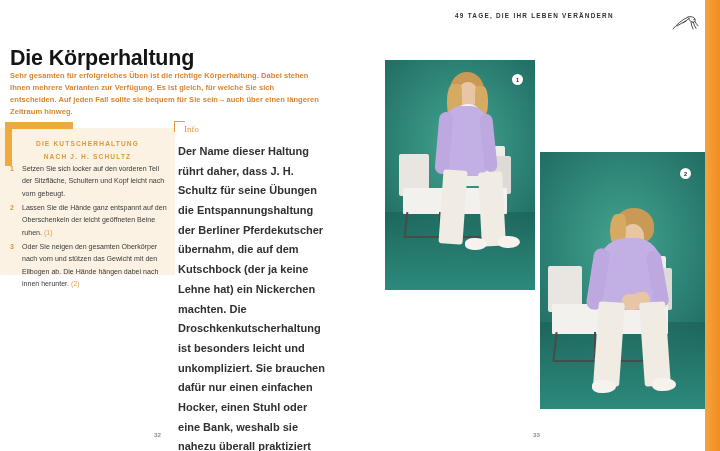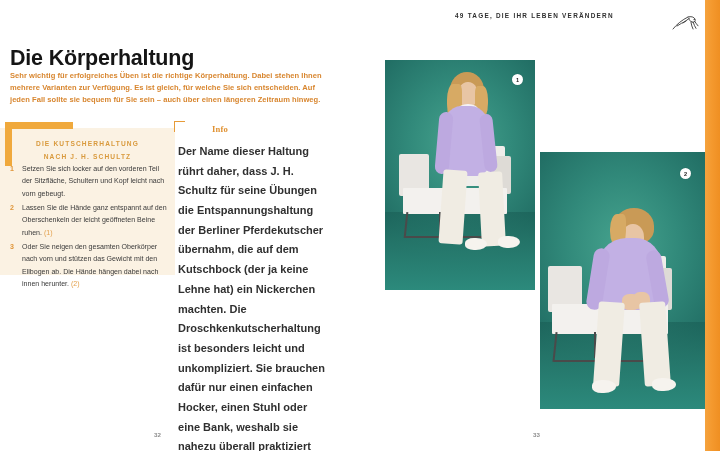--- a/index.html
+++ b/index.html
@@ -157,25 +157,24 @@
     height: 11px;
     border-left: 1.6px solid #e79b38;
     border-top: 1.6px solid #e79b38;
     box-sizing: border-box;
   }
   .info-label {
     position: absolute;
     left: 6px;
     top: 0px;
     font-family: "Liberation Serif", serif;
-    font-weight: bold;
+    font-weight: normal;
     font-size: 8.6px;
     color: #e09233;
     letter-spacing: 0.2px;
-    margin-left: 28px;
   }
   .info-body {
     position: absolute;
     left: 0px;
     top: 18px;
     width: 147px;
     font-size: 11px;
     line-height: 1.79;
     color: #303030;
     font-weight: bold;
@@ -275,21 +274,21 @@
         <path d="M8 18 C11 16 14 14.4 17 13"></path>
       </g>
       <circle cx="25.2" cy="11.4" r="0.7" fill="#3a3a3a"></circle>
     </svg>
   </div>
 
   <div class="left-page">
 
     <h1 class="page-title">Die Körperhaltung</h1>
 
-    <p class="intro">Sehr wichtig für erfolgreiches Üben ist die richtige Körperhaltung. Dabei stehen Ihnen mehrere Varianten zur Verfügung. Es ist gleich, für welche Sie sich entscheiden. Auf jeden Fall sollte sie bequem für Sie sein – auch über einen längeren Zeitraum hinweg.</p>
+    <p class="intro">Sehr gesamten für erfolgreiches Üben ist die richtige Körperhaltung. Dabei stehen Ihnen mehrere Varianten zur Verfügung. Es ist gleich, für welche Sie sich entscheiden. Auf jeden Fall sollte sie bequem für Sie sein – auch über einen längeren Zeitraum hinweg.</p>
 
     <div class="callout"></div>
     <div class="callout-bracket"></div>
 
     <div class="callout-title">
       <div>DIE KUTSCHERHALTUNG</div>
       <div>NACH J. H. SCHULTZ</div>
     </div>
 
     <ul class="callout-list">

